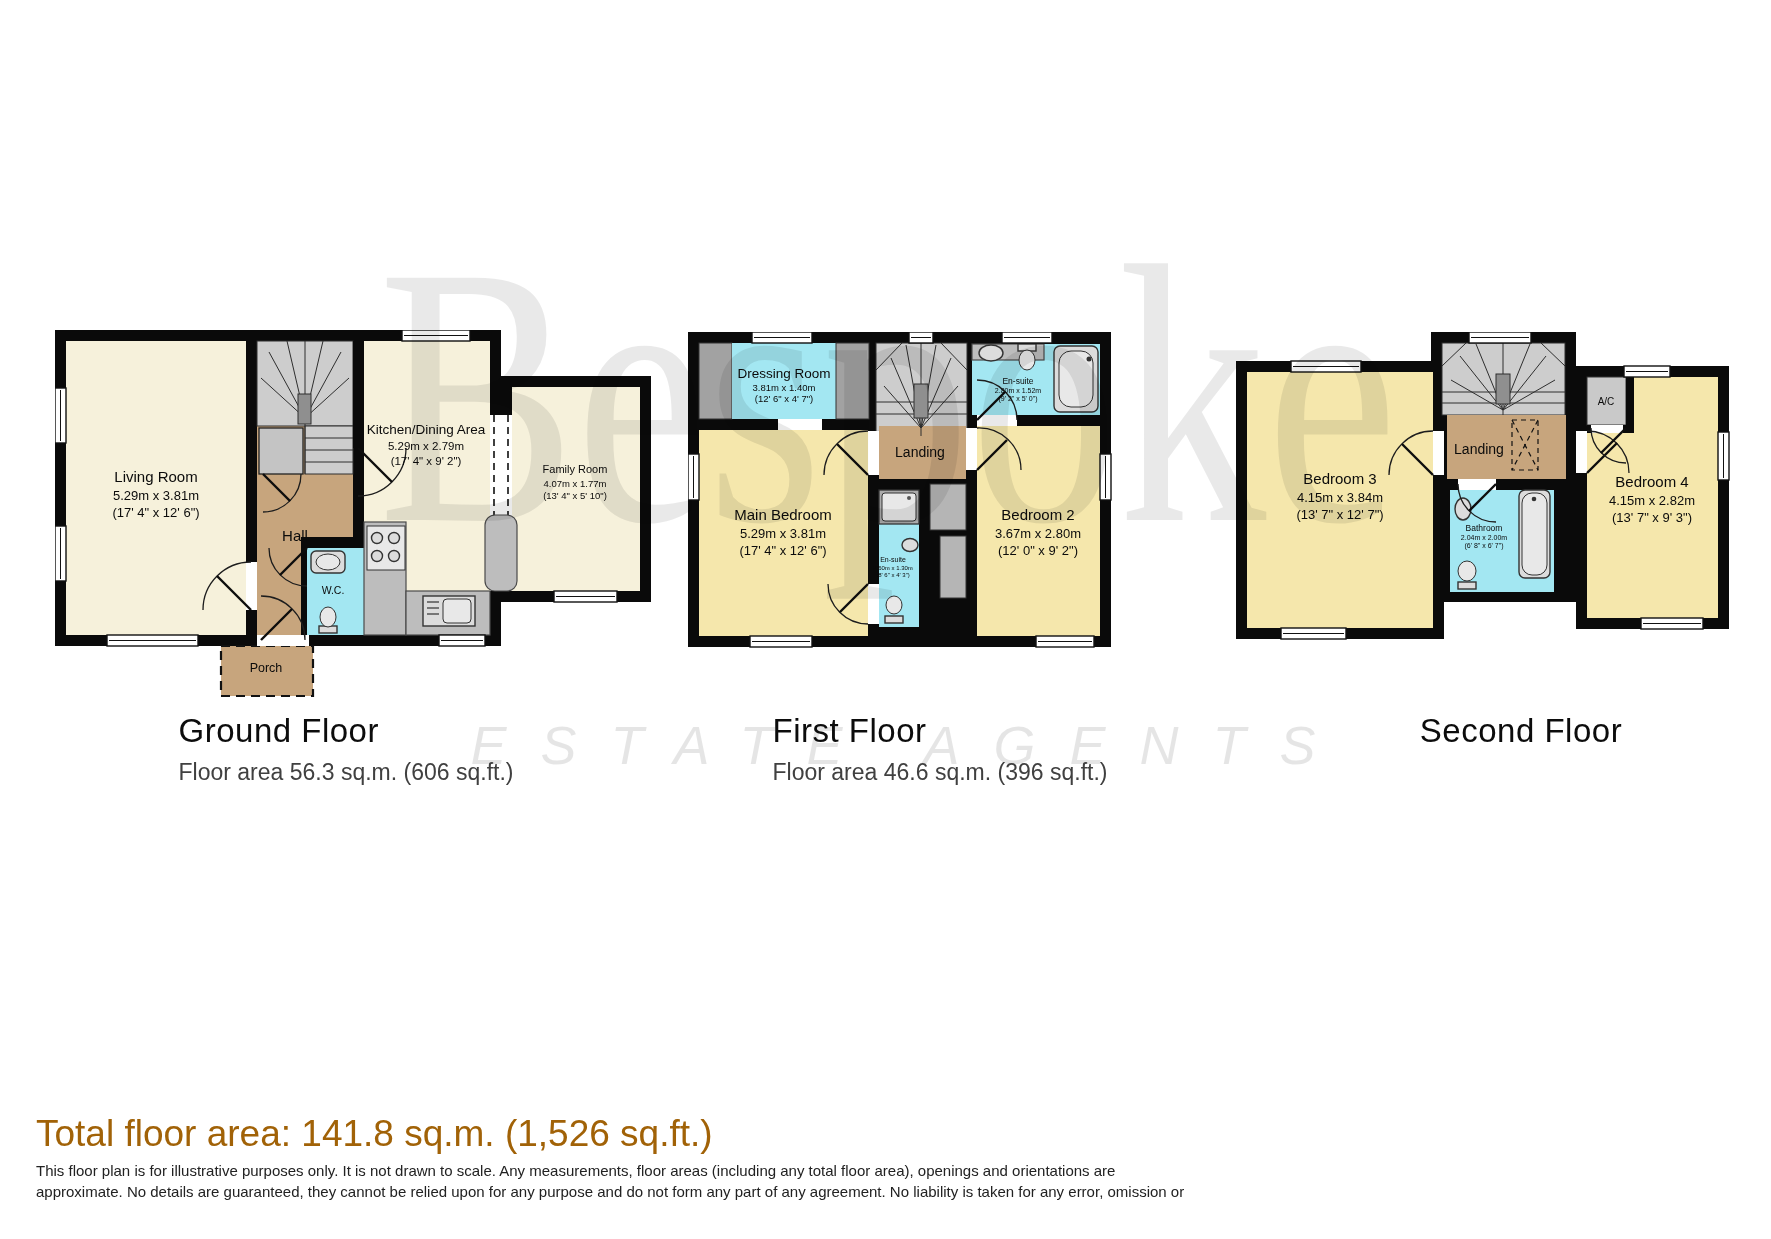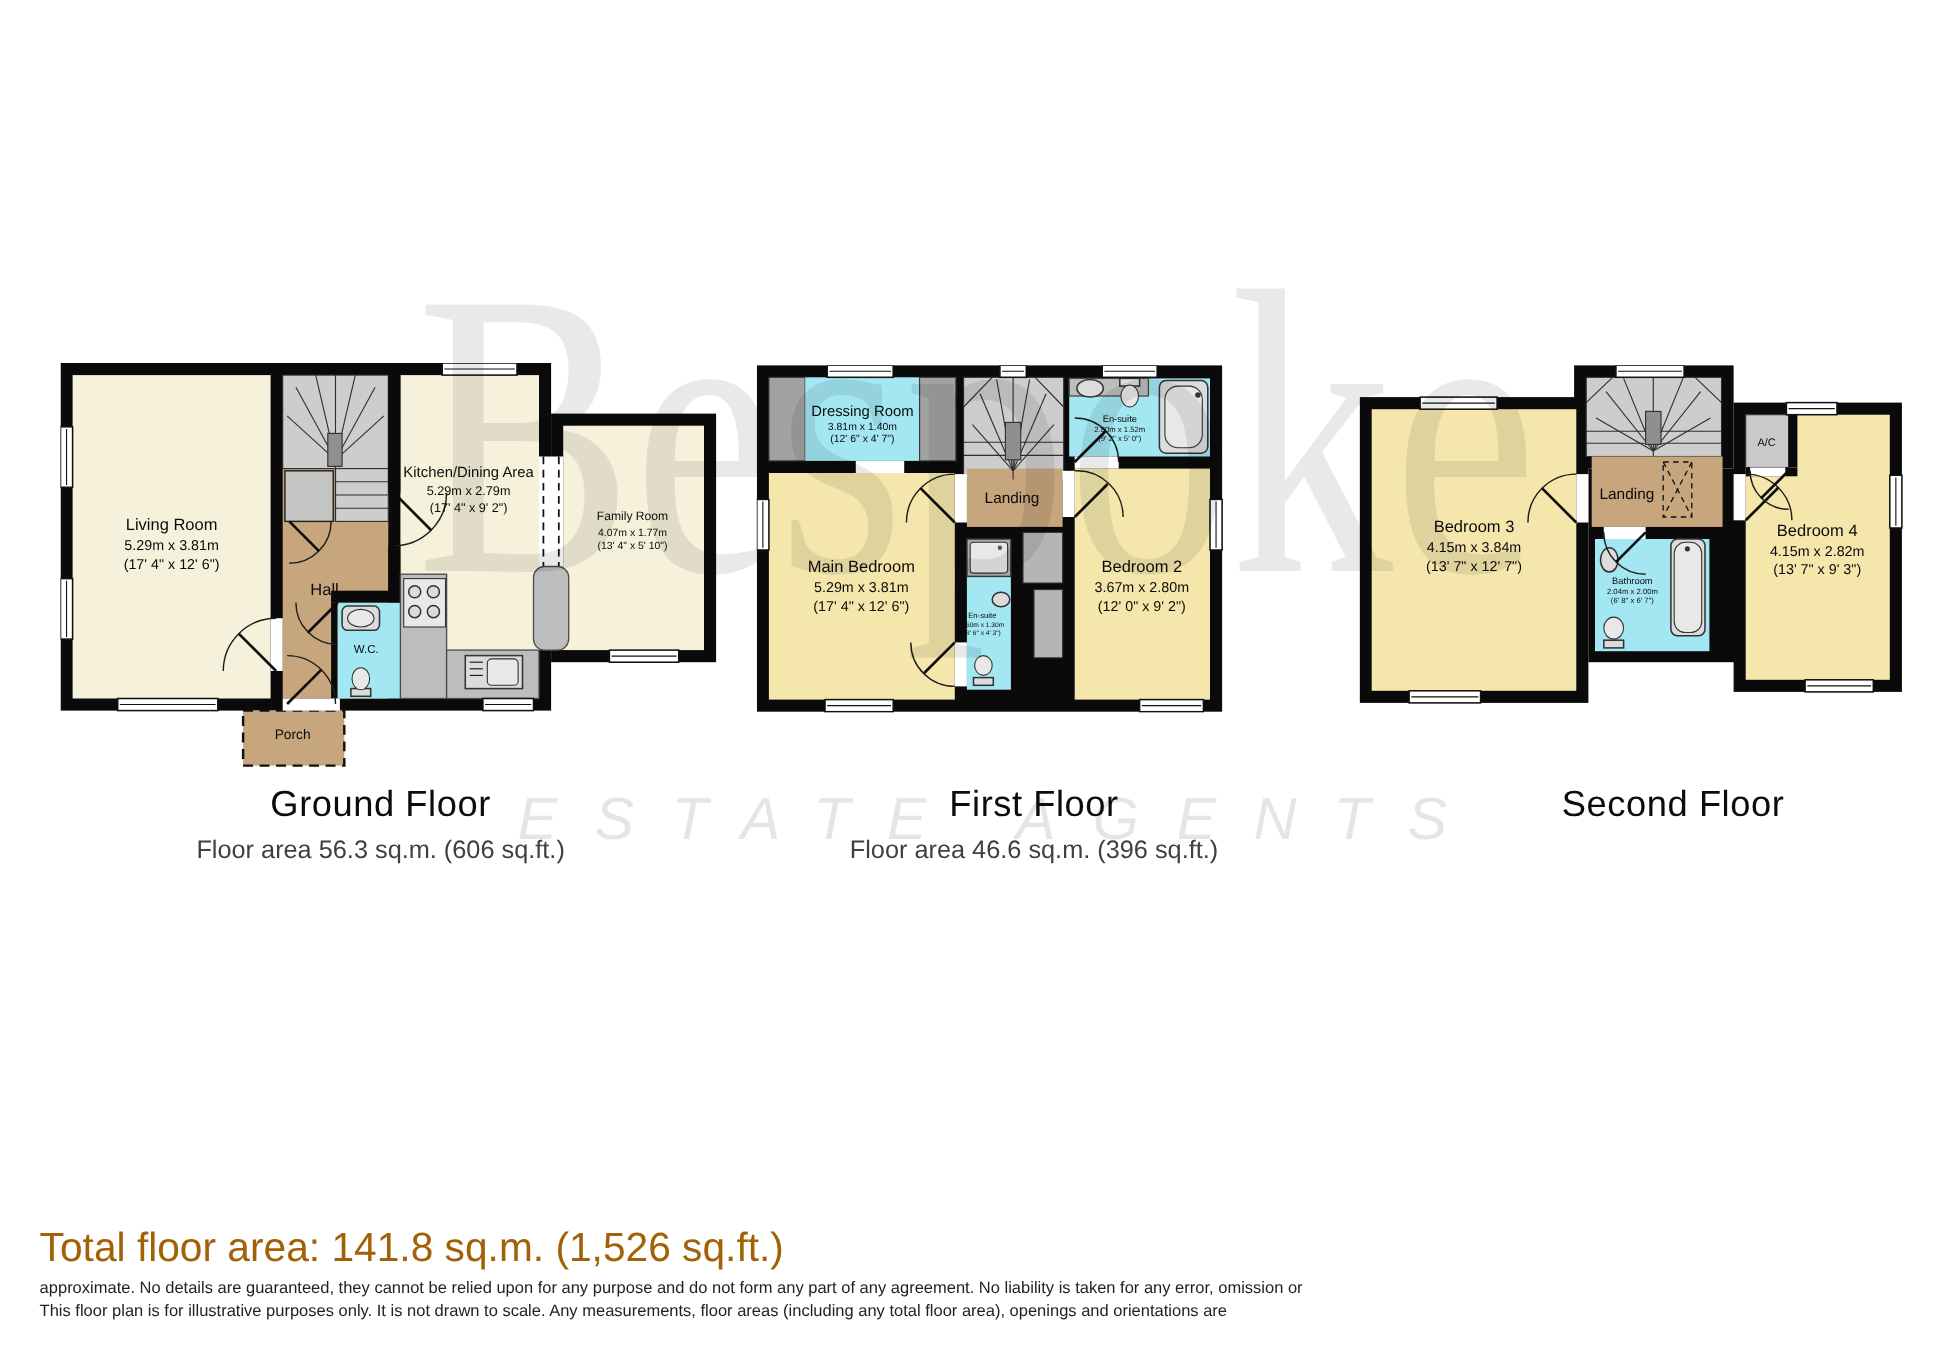--- a/index.html
+++ b/index.html
@@ -30,21 +30,21 @@
   .shower-tray{fill:#ABABAB;stroke:#333;stroke-width:1.3;}
   .dashed{fill:none;stroke:#111;stroke-width:1.6;stroke-dasharray:7 5;}
   .dashed-thin{fill:none;stroke:#111;stroke-width:1.2;stroke-dasharray:5 4;}
   .porch-fill{fill:var(--circulation-tan,#C7A57D);stroke:#111;stroke-width:2.2;stroke-dasharray:9 6;}
   .rn{font-size:15px;}  .rd{font-size:13px;}
   .rn2{font-size:13.5px;} .rd2{font-size:11.5px;}
   .rn3{font-size:11px;}  .rd3{font-size:9.5px;}
   .rn4{font-size:8.5px;} .rd4{font-size:7px;}
   .rn5{font-size:7px;}   .rd5{font-size:6px;}
   .lbl-md{font-size:14px;} .lbl-sm{font-size:10.5px;} .lbl-porch{font-size:12.5px;} .lbl-ac{font-size:10px;}
-  .caption{position:absolute;z-index:3;text-align:center;transform:translateX(-50%);}
+  .caption{position:absolute;z-index:3;text-align:left;transform:translateX(-50%);}
   .caption-title{font-size:33px;color:#0c0c0c;letter-spacing:.5px;}
   .caption-area{font-size:23px;margin-top:9px;color:#404040;}
   .total-line{position:absolute;z-index:3;left:36px;top:1113px;font-size:37px;color:#a16207;}
   .disclaimer{position:absolute;z-index:3;left:36px;top:1161px;font-size:15px;line-height:20.5px;color:#222;}
   .watermark-brand{position:absolute;z-index:2;left:888px;top:210px;transform:translateX(-50%) scaleX(.8);
      transform-origin:center;font-family:"Liberation Serif",serif;font-size:370px;line-height:1;
      color:rgba(0,0,0,0.085);white-space:nowrap;pointer-events:none;user-select:none;}
   .watermark-tagline{position:absolute;z-index:2;left:910px;top:714px;transform:translateX(-50%);
      font-size:54px;letter-spacing:34px;color:rgba(0,0,0,0.10);white-space:nowrap;
      pointer-events:none;user-select:none;font-style:italic;}
@@ -417,16 +417,16 @@
   <div class="caption" style="left: 921px; top: 712px; padding-left: 38px;">
     <div class="caption-title">First Floor</div>
     <div class="caption-area">Floor area 46.6 sq.m. (396 sq.ft.)</div>
   </div>
   <div class="caption" style="left: 1521px; top: 712px;">
     <div class="caption-title">Second Floor</div>
   </div>
 
   <div class="total-line">Total floor area: 141.8 sq.m. (1,526 sq.ft.)</div>
   <div class="disclaimer">
+    <div>This floor plan is for illustrative purposes only. It is not drawn to scale. Any measurements, floor areas (including any total floor area), openings and orientations are</div>
     <div>approximate. No details are guaranteed, they cannot be relied upon for any purpose and do not form any part of any agreement. No liability is taken for any error, omission or</div>
-    <div>This floor plan is for illustrative purposes only. It is not drawn to scale. Any measurements, floor areas (including any total floor area), openings and orientations are</div>
   </div>
 </div>
 
 </body></html>

